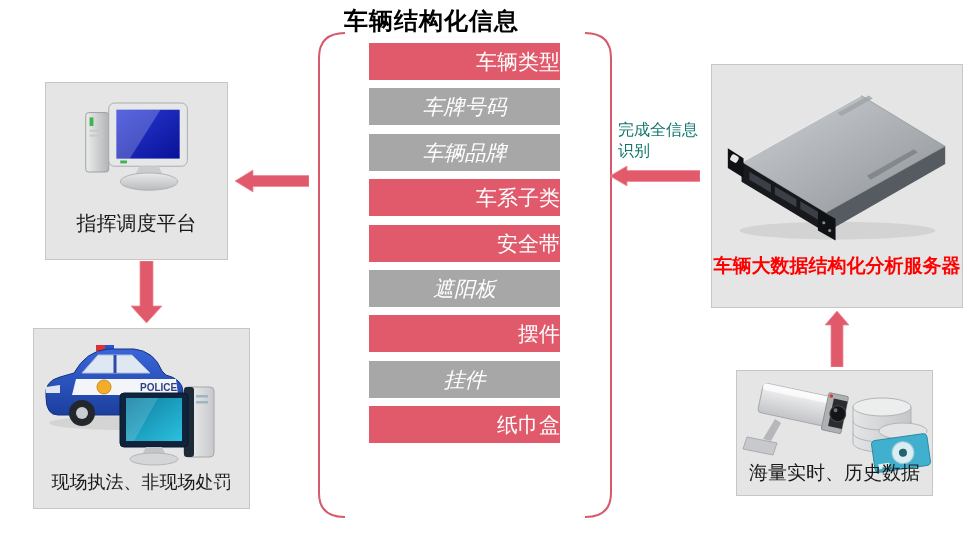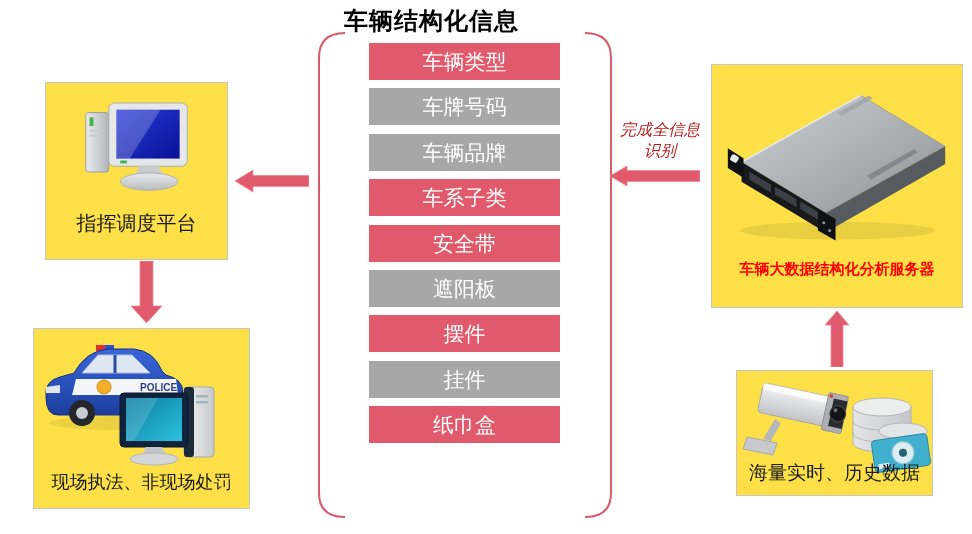--- a/index.html
+++ b/index.html
@@ -6,40 +6,40 @@
   body{font-family:"Liberation Sans","DejaVu Sans",sans-serif;}
   #stage{position:relative;width:972px;height:534px;background:#fff;overflow:hidden;}
 
   .page-title{position:absolute;left:344px;top:5px;width:245px;
     font-size:24px;font-weight:bold;color:#000;letter-spacing:1px;}
 
   
   .attr-list{position:absolute;left:369px;top:43px;width:191px;
     display:flex;flex-direction:column;gap:8.4px;}
   .bar{height:37px;line-height:37px;text-align:center;color:#fff;font-size:21px;}
-  .bar.red{background:var(--bar-red);}
-  .bar.gray{background:var(--bar-gray);}
+  .bar.red{background:var(--bar-red);text-align:right;}
+  .bar.gray{background:var(--bar-gray);font-style:italic;}
 
   
   .abs{position:absolute;}
 
   
-  .node-box{position:absolute;background:#fde047;border:1px solid var(--box-border);box-sizing:border-box;padding-left:20px;}
+  .node-box{position:absolute;background:#e5e5e5;border:1px solid var(--box-border);box-sizing:border-box;padding-left:20px;}
   .node-label{position:absolute;left:0;width:100%;text-align:center;color:#1a1a1a;}
   #box-platform{left:45px;top:82px;width:183px;height:178px;}
   #box-platform .node-label{bottom:22px;font-size:20px;}
   #box-enforcement{left:33px;top:328px;width:217px;height:181px;}
   #box-enforcement .node-label{bottom:14px;font-size:18px;}
   #box-server{left:711px;top:64px;width:252px;height:244px;}
-  #box-server .node-label{bottom:28px;font-size:15px;font-weight:bold;color:var(--server-label);letter-spacing:0px;}
+  #box-server .node-label{bottom:28px;font-size:19px;font-weight:bold;color:var(--server-label);letter-spacing:0px;}
   #box-data{left:736px;top:370px;width:197px;height:126px;}
   #box-data .node-label{bottom:9px;font-size:19px;}
 
-  .arrow-note{position:absolute;left:618px;top:119px;width:84px;text-align:center;
-    font-size:16px;line-height:21px;color:#b91c1c;font-style:italic;}
+  .arrow-note{position:absolute;left:618px;top:119px;width:84px;
+    font-size:16px;line-height:21px;color:#0f766e;}
 </style>
 </head>
 <body>
 
 <div id="stage">
 
   <div class="page-title">车辆结构化信息</div>
 
   <svg class="abs" style="left:308px;top:24px;" width="314" height="502" viewBox="0 0 314 502">
     <path d="M37,9 Q11,9 11,34 L11,469 Q11,493 37,493" fill="none" stroke="var(--bracket)" stroke-width="2"></path>

